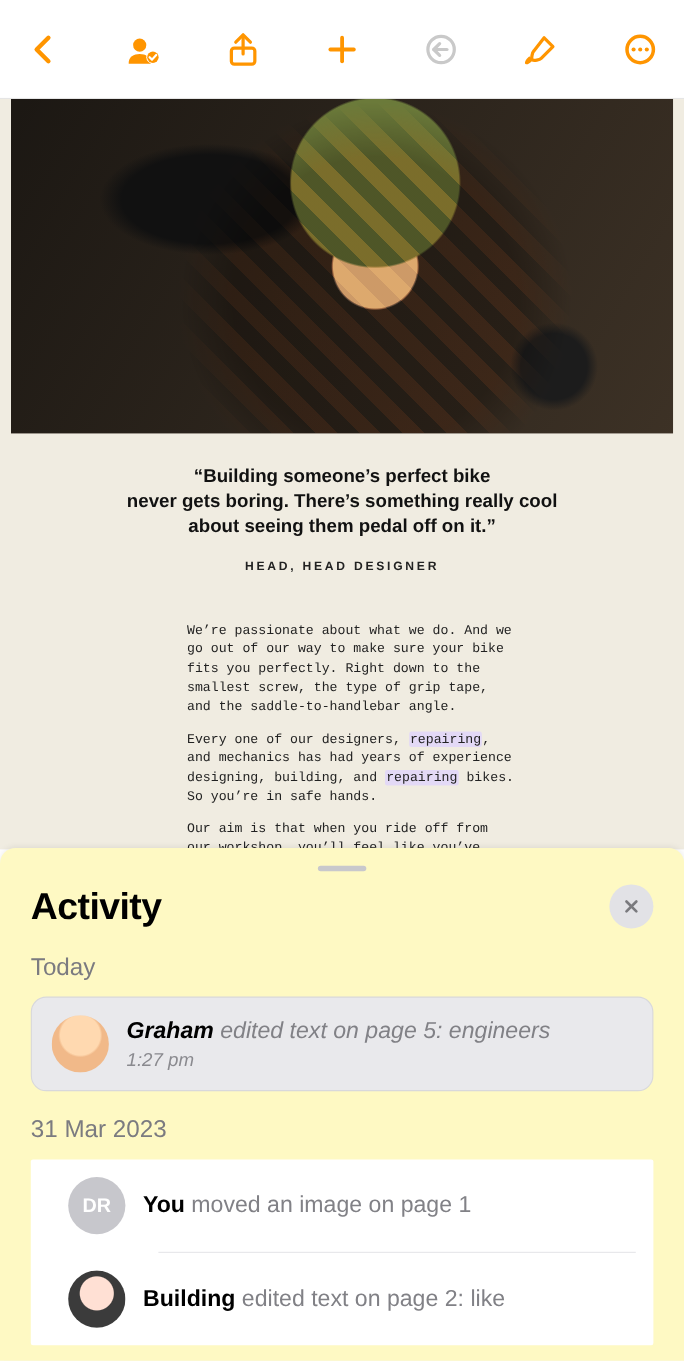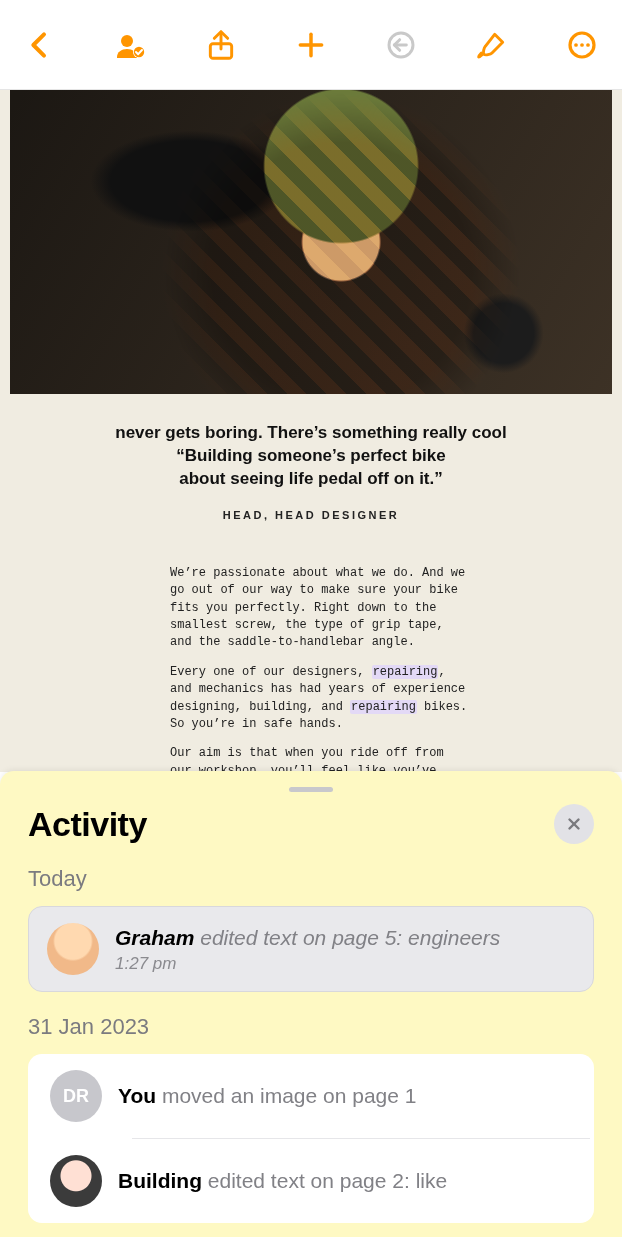--- a/index.html
+++ b/index.html
@@ -68,21 +68,21 @@
     padding: 16px 28px 0;
     box-shadow: 0 -1px 6px rgba(0,0,0,.08);
   }
   .grabber { width: 44px; height: 5px; background: #c8c8cc; border-radius: 3px; margin: 0 auto 12px; }
   .sheet-header { display:flex; align-items:center; justify-content:space-between; margin-bottom: 14px;}
   .sheet-title { font-size: 34px; font-weight: 800; letter-spacing:-.5px; }
   .close-btn { width: 40px; height:40px; border-radius:50%; background:#e2e2e6; display:flex; align-items:center; justify-content:center; color:#7a7a7e; cursor:pointer; }
   .close-btn svg{width:18px;height:18px;}
   .section-label { font-size: 22px; font-weight:400; color:#7b7b80; margin: 22px 0 14px; }
 
-  .card { background:#fff; border-radius:14px; padding: 0 4px; }
+  .card { background:#fff; border-radius:2px; padding: 0 16px; }
   .row { display:flex; align-items:center; gap:16px; padding:16px 18px; }
   .row + .row-sep { height:1px; background:#e6e6e9; margin-left:100px; }
   .row.selected-card { background:#e9e9ec; border-radius:14px; border:1px solid #d8d8dc;font-style:italic; }
   .avatar { width:52px; height:52px; border-radius:50%; flex:none; }
   .av-graham { background: radial-gradient(circle at 50% 35%, #ffd9b0 0 18px,#f1b989 20px),#f5d2b5; }
   .av-dr { background:#c7c7cc; display:flex; align-items:center; justify-content:center; color:#fff; font-weight:600; font-size:18px; }
   .av-jasmine { background: radial-gradient(circle at 50% 40%,#ffe0d4 0 15px,#3b3b3b 16px),#3b3b3b; }
   .row-text { font-size:21px; color:#818186; line-height:1.3; }
   .row-text .who { color:#000; font-weight:700; }
   .row-time { font-size:17px; color:#8a8a8f; margin-top:2px; }
@@ -137,23 +137,23 @@
         <circle cx="7.5" cy="12" r="1.4" fill="currentColor" stroke="none"></circle>
         <circle cx="12" cy="12" r="1.4" fill="currentColor" stroke="none"></circle>
         <circle cx="16.5" cy="12" r="1.4" fill="currentColor" stroke="none"></circle>
       </svg>
   </div>
 </div>
 
 <div class="doc-canvas">
   <div class="hero-img"></div>
   <div class="quote-block">
+    <div class="quote-line">“Building someone’s perfect bike</div>
     <div class="quote-line">never gets boring. There’s something really cool</div>
-    <div class="quote-line">“Building someone’s perfect bike</div>
-    <div class="quote-line">about seeing life pedal off on it.”</div>
+    <div class="quote-line">about seeing them pedal off on it.”</div>
     <div class="quote-attrib">HEAD, HEAD DESIGNER</div>
   </div>
   <div class="body-text">
     <p>We’re passionate about what we do. And we go out of our way to make sure your bike fits you perfectly. Right down to the smallest screw, the type of grip tape, and the saddle-to-handlebar angle.</p>
     <p>
       <span>Every one of our designers, </span><span class="hl">repairing</span><span>, and mechanics has had years of experience designing, building, and </span><span class="hl">repairing</span><span> bikes. So you’re in safe hands.</span>
     </p>
     <p>Our aim is that when you ride off from our workshop, you’ll feel like you’ve known this bike all your life.</p>
   </div>
 </div>
@@ -175,21 +175,21 @@
   <div class="row selected-card">
     <div class="avatar av-graham"></div>
     <div>
       <div class="row-text">
         <span class="who">Graham</span><span> edited text on page 5: engineers</span>
       </div>
       <div class="row-time">1:27 pm</div>
     </div>
   </div>
 
-  <div class="section-label">31 Jan 2023</div>
+  <div class="section-label">31 Mar 2023</div>
 
   <div class="card">
     <div class="row">
       <div class="avatar av-dr">DR</div>
       <div class="row-text">
         <span class="who">You</span><span> moved an image on page 1</span>
       </div>
     </div>
     <div class="row-sep"></div>
     <div class="row">

